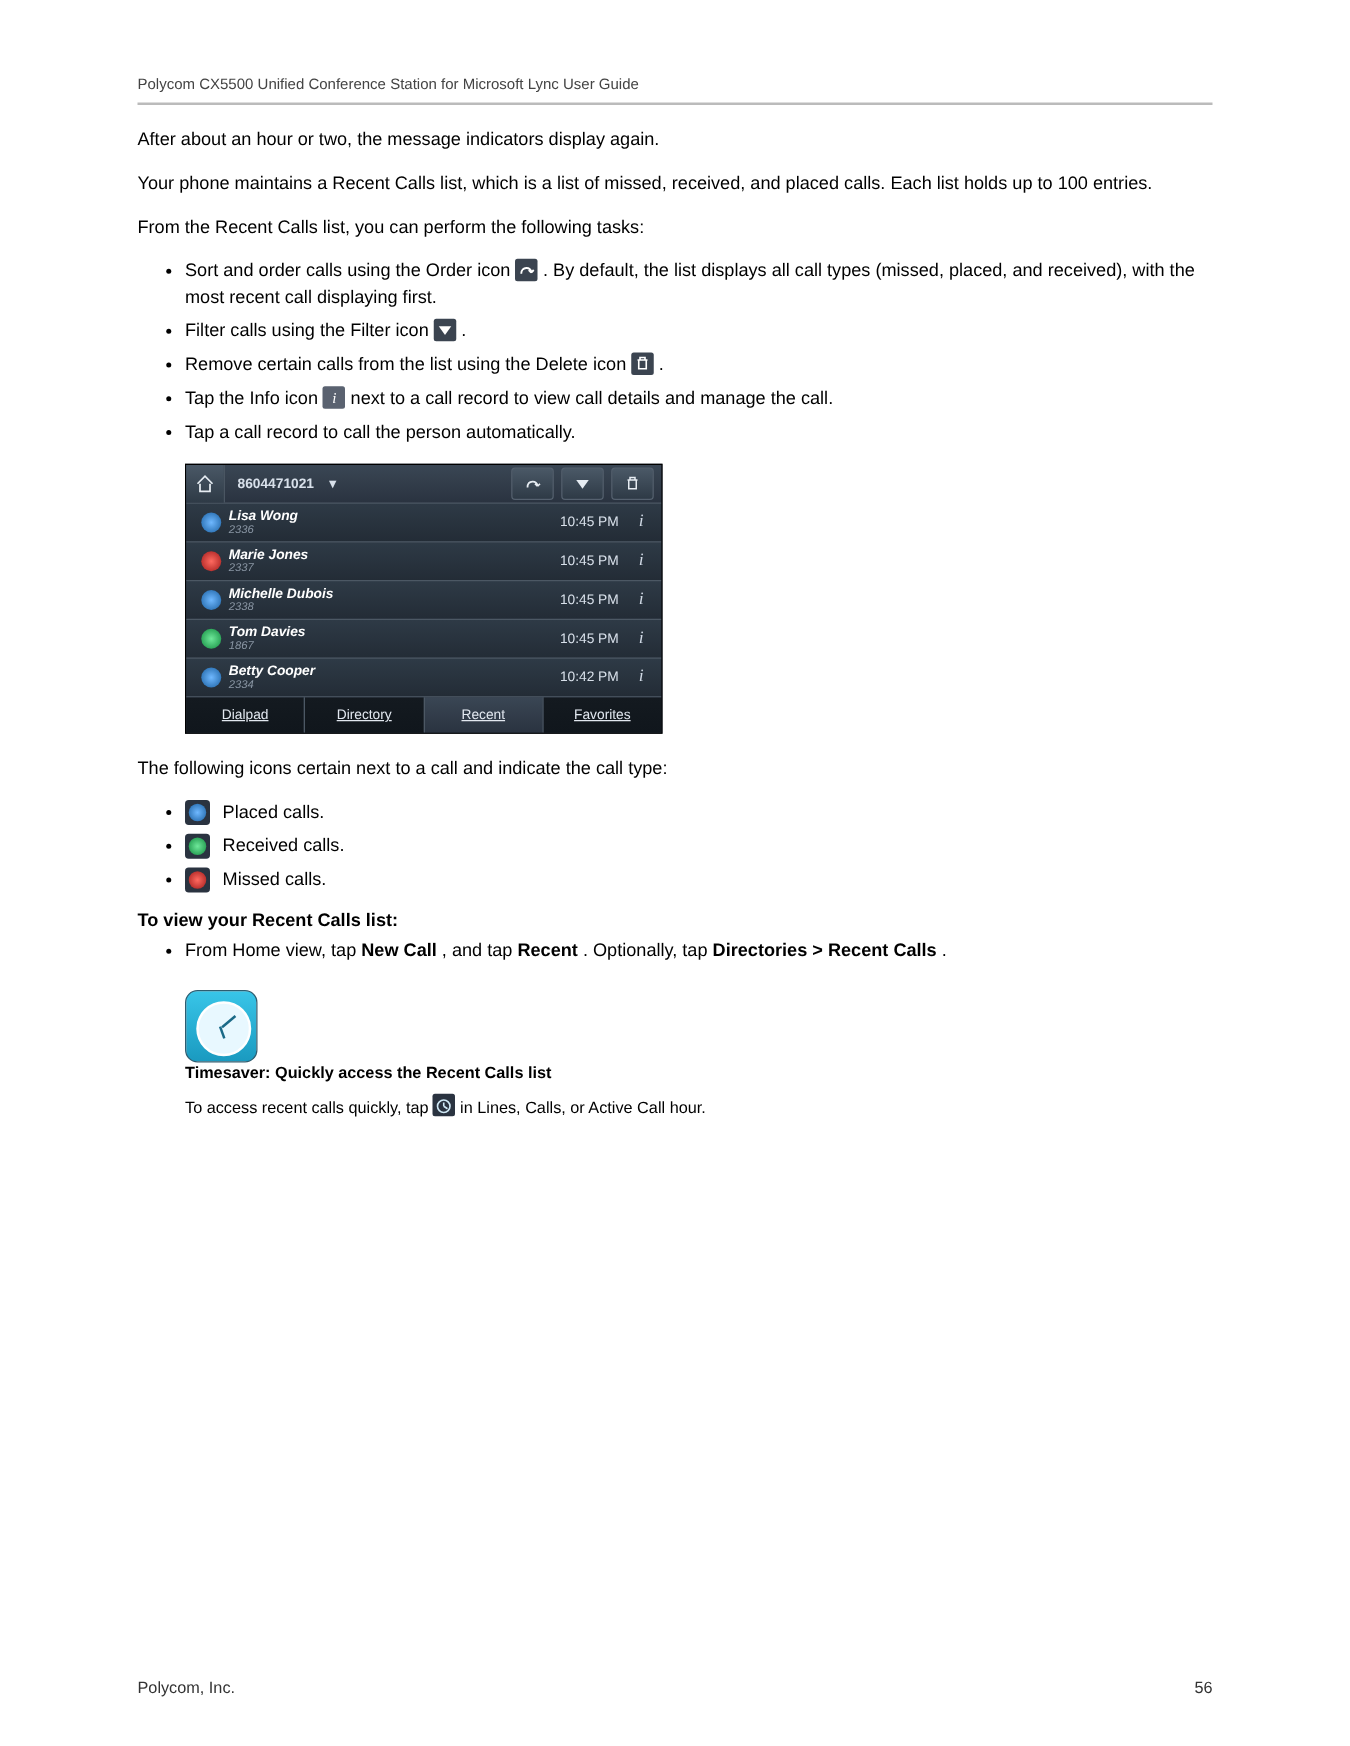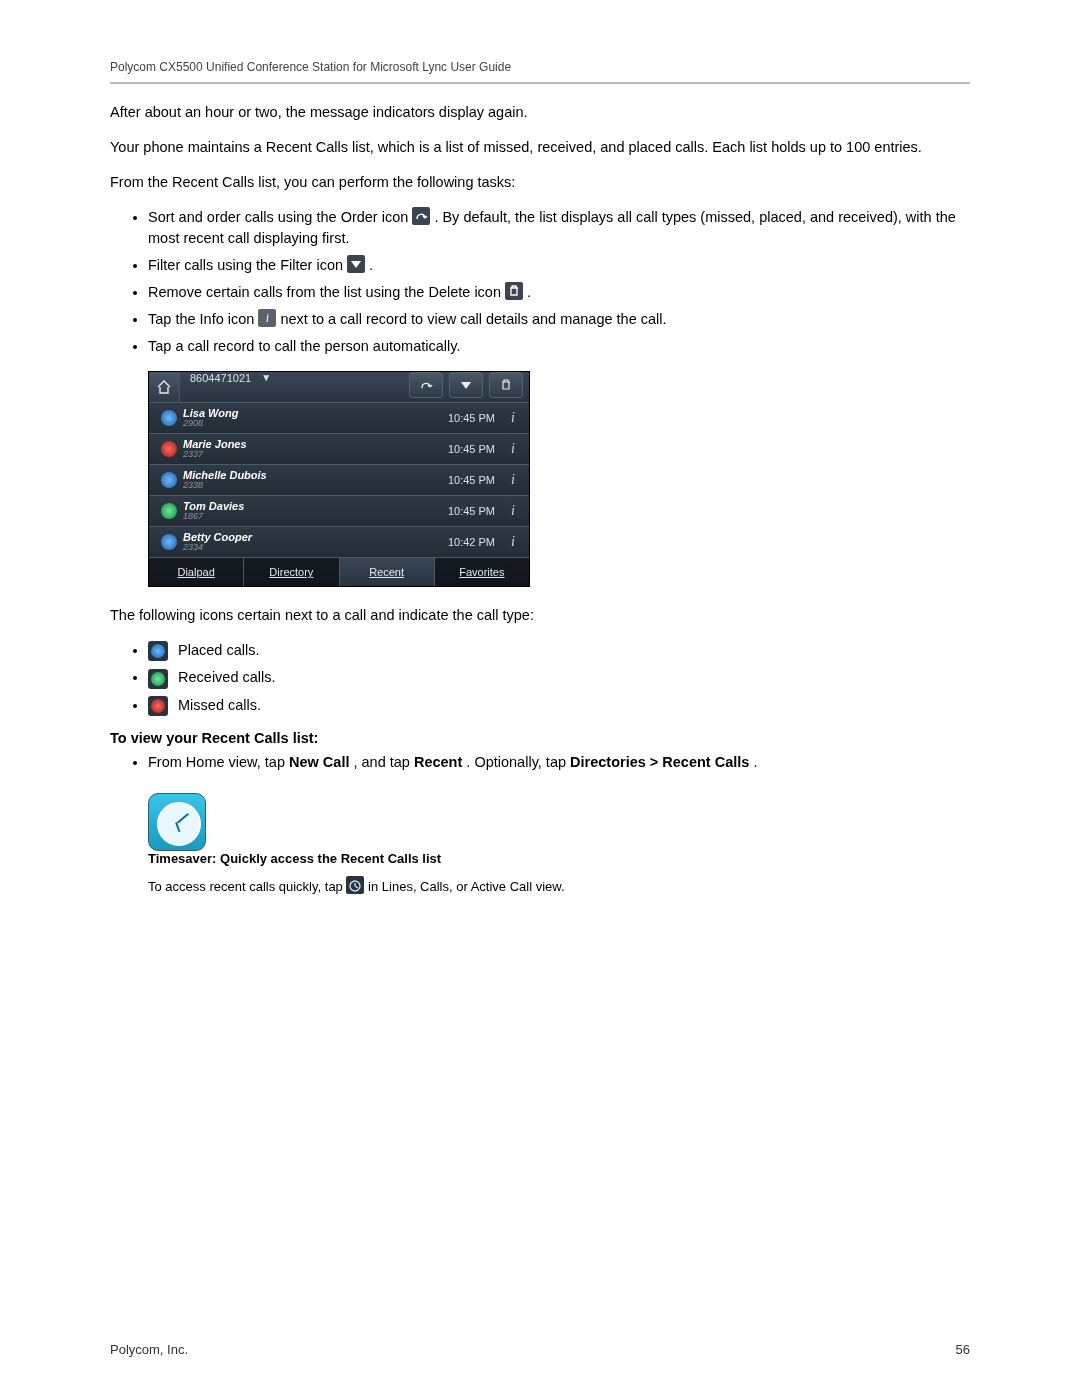--- a/index.html
+++ b/index.html
@@ -82,23 +82,24 @@
   .phone-shot {
     width: 380px;
     margin: 6px 0 18px 38px;
     border: 1px solid #000;
     background: #2a3340;
     font-family: Arial, sans-serif;
     color: #e6ecf2;
   }
   .ps-top {
     display: flex;
-    align-items: flex-start;
+    align-items: center;
     background: linear-gradient(#3a4654,#2a3340);
     height: 30px;
+    font-weight: bold;
   }
   .ps-home {
     width: 30px;
     height: 100%;
     display: flex;
     align-items: center;
     justify-content: center;
     background: linear-gradient(#4a5866,#2e3a46);
     border-right: 1px solid #4a5662;
   }
@@ -332,21 +333,21 @@
         <svg width="16" height="16" viewBox="0 0 16 16">
             <path d="M4 5 h8 M5 5 v7 h6 v-7 M6 3 h4 v2 h-4 z" stroke="#e6ecf2" stroke-width="1.2" fill="none"></path>
           </svg>
       </div>
     </div>
     <div id="ps-rows">
         <div class="ps-row">
           <div class="ps-ci ci-blue"></div>
           <div class="ps-names">
             <div class="ps-name">Lisa Wong</div>
-            <div class="ps-ext">2908</div>
+            <div class="ps-ext">2336</div>
           </div>
           <div class="ps-time">10:45 PM</div>
           <div class="ps-info">i</div>
         </div>
         <div class="ps-row">
           <div class="ps-ci ci-red"></div>
           <div class="ps-names">
             <div class="ps-name">Marie Jones</div>
             <div class="ps-ext">2337</div>
           </div>
@@ -429,21 +430,21 @@
     <div class="ts-body">
       <div class="ts-title">Timesaver: Quickly access the Recent Calls list</div>
       <div>
         <span>To access recent calls quickly, tap </span>
         <span class="inline-icon clock-ic">
           <svg width="18" height="18" viewBox="0 0 18 18">
               <circle cx="9" cy="10" r="5" stroke="#cfe8f5" stroke-width="1.3" fill="none"></circle>
               <path d="M9 10 l0 -3 M9 10 l3 2" stroke="#cfe8f5" stroke-width="1.3"></path>
             </svg>
         </span>
-        <span> in Lines, Calls, or Active Call view.</span>
+        <span> in Lines, Calls, or Active Call hour.</span>
       </div>
     </div>
   </div>
 
   <div class="footer">
     <span>Polycom, Inc.</span>
     <span>56</span>
   </div>
 
 </div>

